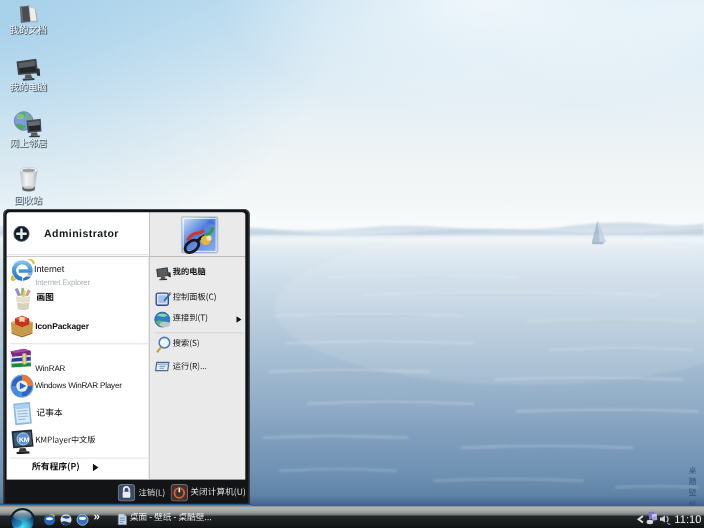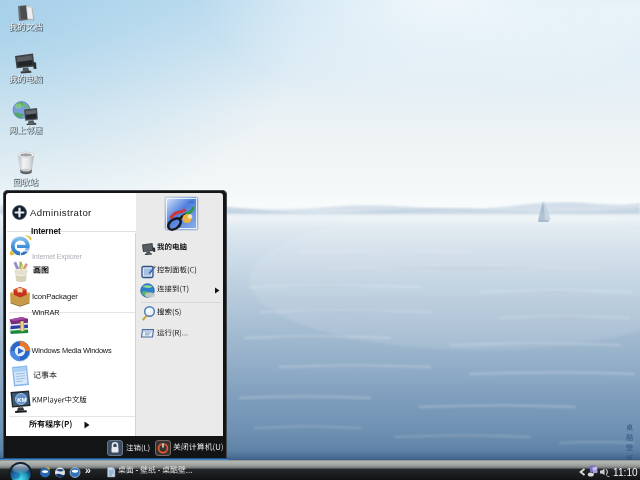--- a/index.html
+++ b/index.html
@@ -120,21 +120,21 @@
 <div class="abs" style="left:136px;top:193px;width:87px;height:40px;background:#eaeaea;border-radius:0 3px 0 0"></div>
 <div class="abs" style="left:6px;top:233px;width:130px;height:203px;background:#ffffff"></div>
 <div class="abs" style="left:136px;top:233px;width:87px;height:203px;background:#eaeaea"></div>
 <div class="abs" style="left:135px;top:233px;width:1px;height:203px;background:#d4d4d4"></div>
 <div class="abs" style="left:7px;top:231px;width:130px;height:1px;background:#dde2e6"></div>
 <svg class="abs" style="left:12px;top:205px" width="16" height="16">
  <circle cx="7.5" cy="7.5" r="6.9" fill="#141e2a"></circle>
  <circle cx="7.5" cy="7.5" r="6.9" fill="none" stroke="#39485a" stroke-width="0.8"></circle>
  <path d="M7.5 3.6 V11.4 M3.6 7.5 H11.4" stroke="#e8edf2" stroke-width="2.2" stroke-linecap="round"></path>
 </svg>
-<div class="abs" style="left:30px;top:207px;font-size:9.6px;font-weight:normal;color:#15181b;letter-spacing:0.4px">Administrator</div>
+<div class="abs" style="left:40px;top:207px;font-size:9.6px;font-weight:bold;color:#15181b;letter-spacing:0.4px">Administrator</div>
 <svg class="abs" style="left:164px;top:196px" width="35" height="35">
  <defs>
       <linearGradient id="upg" x1="0" y1="0" x2="1" y2="1">
   <stop offset="0" stop-color="#dce9fb"></stop>
         <stop offset="0.45" stop-color="#4f7fdc"></stop>
   <stop offset="1" stop-color="#8fb2ea"></stop>
       </linearGradient>
     </defs>
  <rect x="0.5" y="0.5" width="34" height="34" rx="2" fill="#b9c6d5"></rect>
  <rect x="1.5" y="1.5" width="32" height="32" rx="2" fill="url(#upg)"></rect>
@@ -155,21 +155,21 @@
   <stop offset="1" stop-color="#2a74c4"></stop>
       </linearGradient>
     </defs>
  <path d="M12.2 3.6 A9.4 9.4 0 1 0 12.2 22.4 L12.2 18.6 A5.6 5.6 0 1 1 17.7 11.7 L9 11.7 L9 14.9 L21.5 14.9 A9.4 9.4 0 0 0 12.2 3.6 Z" fill="url(#ieg)"></path>
  <path d="M13 22.3 Q17.5 21.9 20.2 18.4 L15.6 18.4 Q14.6 19.5 13 19.9 Z" fill="#2a74c4"></path>
  <path d="M21.5 14.9 L17.6 14.9 Q17.3 16.3 16.5 17.4 L20.9 17.4 Q21.4 16.2 21.5 14.9 Z" fill="#2f7ecc" opacity="0.6"></path>
  <path d="M23.6 5.2 Q21.6 1.6 16 2.8 Q21.4 3.2 22 7.6 Q23.8 7 23.6 5.2 Z" fill="#e2bc2e"></path>
  <path d="M2 21.8 Q0.9 18.6 4.4 16.4 Q3.6 20.2 6.8 21 Q4.6 23.2 2 21.8 Z" fill="#e2bc2e"></path>
  <path d="M4 7 Q7.5 3.4 12.4 3.5" fill="none" stroke="#cfe6f8" stroke-width="1.1" opacity="0.85"></path>
 </svg>
-<div class="abs" style="left:31px;top:226px;font-size:8.3px;font-weight:bold;color:#111;letter-spacing:-0.1px">Internet</div>
+<div class="abs" style="left:31px;top:239px;font-size:8.3px;font-weight:normal;color:#111;letter-spacing:-0.1px">Internet</div>
 <div class="abs" style="left:32px;top:252px;font-size:7.2px;color:#abb0b6;letter-spacing:-0.2px">Internet Explorer</div>
 <svg class="abs" style="left:10px;top:260px" width="22" height="23">
  <path d="M6.5 10 L3.5 3 L6 1.5 L9.5 9" fill="#9a8ec8"></path>
  <path d="M9 9.5 L9.5 1.5 L12 2 L12 10" fill="#8fbc6a"></path>
  <path d="M12 10 L15.5 3 L18 4.5 L14.5 11" fill="#d89a8a"></path>
  <path d="M4.5 9.5 Q11 7.8 17.5 9.5 L16 21 Q11 22.8 6 21 Z" fill="#f4f2ea"></path>
  <path d="M4.5 9.5 Q11 11.3 17.5 9.5 L17 14 Q11 15.8 5 14 Z" fill="#e4e0ce"></path>
  <path d="M5.5 15 Q11 16.8 16.5 15 L16 21 Q11 22.8 6.2 21 Z" fill="#d8d2b8"></path>
  <path d="M10 9.8 L11.8 4 L13.4 4.6 L12.2 10.2" fill="#e0d060"></path>
 </svg>
@@ -177,43 +177,43 @@
     <path d="M0.5 -6.3V-5.4H7.5V-6.3ZM2.1 -4.8V-1.1H5.9V-4.8ZM2.9 -2.6H3.6V-1.9H2.9ZM4.4 -2.6H5.1V-1.9H4.4ZM2.9 -4.0H3.6V-3.3H2.9ZM4.4 -4.0H5.1V-3.3H4.4ZM0.6 -4.2V0.3H6.4V0.7H7.4V-4.3H6.4V-0.6H1.6V-4.2Z M8.6 -6.5V0.7H9.5V0.4H14.5V0.7H15.4V-6.5ZM10.1 -1.1C11.2 -1.0 12.5 -0.7 13.3 -0.4H9.5V-2.8C9.6 -2.6 9.8 -2.3 9.8 -2.1C10.3 -2.2 10.7 -2.4 11.2 -2.6L10.9 -2.1C11.5 -2.0 12.4 -1.7 12.9 -1.5L13.2 -2.1C12.8 -2.3 12.0 -2.5 11.4 -2.6C11.6 -2.7 11.8 -2.8 12.0 -3.0C12.7 -2.6 13.4 -2.4 14.0 -2.2C14.1 -2.4 14.3 -2.7 14.5 -2.8V-0.4H13.4L13.8 -1.1C13.0 -1.3 11.7 -1.6 10.6 -1.7ZM11.2 -5.6C10.8 -5.0 10.2 -4.5 9.5 -4.1C9.7 -4.0 10.0 -3.7 10.2 -3.5C10.3 -3.6 10.5 -3.8 10.6 -3.9C10.8 -3.7 11.0 -3.6 11.2 -3.4C10.7 -3.2 10.1 -3.0 9.5 -2.9V-5.6ZM11.3 -5.6H14.5V-3.0C13.9 -3.1 13.4 -3.2 12.9 -3.4C13.4 -3.8 13.9 -4.2 14.2 -4.7L13.7 -5.1L13.5 -5.0H11.8C11.9 -5.1 12.0 -5.3 12.0 -5.4ZM12.0 -3.8C11.7 -4.0 11.5 -4.1 11.3 -4.3H12.8C12.6 -4.1 12.3 -4.0 12.0 -3.8Z" transform="translate(0,6.9)" fill="#111"></path>
   </svg>
 <svg class="abs" style="left:8px;top:285px" width="24" height="23">
  <path d="M2 8 L12 4.5 L22 8 L21.5 17 L12 20.5 L2.5 17 Z" fill="#c89a48"></path>
  <path d="M2 8 L12 4.5 L22 8 L12 11.5 Z" fill="#e2bc6a"></path>
  <path d="M5.5 4.5 L12 2 L18.5 4.5 L18.8 9.8 L12.2 12.5 L5.8 9.8 Z" fill="#c83020"></path>
  <path d="M5.5 4.5 L12 2 L18.5 4.5 L12.2 7 Z" fill="#e85a42"></path>
  <path d="M9.5 3 L14.5 3.4 L14.3 8 L12 7 L9.7 7.8 Z" fill="#f2dca2"></path>
  <path d="M2.5 17 L12 20.5 L21.5 17 L21.4 18.4 L12 21.8 L2.6 18.4 Z" fill="#9a7430"></path>
 </svg>
-<div class="abs" style="left:32px;top:291.8px;font-size:7.7px;font-weight:normal;color:#111;letter-spacing:-0.1px">IconPackager</div>
+<div class="abs" style="left:32px;top:291.8px;font-size:7.7px;font-weight:bold;color:#111;letter-spacing:-0.1px">IconPackager</div>
 <div class="abs" style="left:9px;top:312px;width:126px;height:1px;background:#e4e4e4"></div>
 <svg class="abs" style="left:8px;top:315px" width="22" height="21">
  <path d="M1.5 4.5 L14 2 L20 4 L20 8 L3 9.5 Z" fill="#7a2a7a"></path>
  <path d="M1.5 4.5 L14 2 L19.5 3.8 L6 6 Z" fill="#a84aa8"></path>
  <path d="M2 9.5 L19.8 7.8 L20 13 L2.2 14.2 Z" fill="#2a3aa8"></path>
  <path d="M2 9.5 L19.8 7.8 L20 9.4 L2.1 11 Z" fill="#e8e8f0"></path>
  <path d="M2.2 14.2 L20 13 L20.2 18 L2.4 19 Z" fill="#1a8a3a"></path>
  <path d="M2.2 14.2 L20 13 L20.1 14.6 L2.3 15.7 Z" fill="#e8f0e8"></path>
  <path d="M1.5 4.5 L3 9.5 L2.2 14.2 L2.4 19 L1 18 L0.8 5.5 Z" fill="#f0f0f4"></path>
  <path d="M12 6.5 L16 6.2 L16.4 16 L12.4 16.3 Z" fill="#c8a45a"></path>
  <path d="M13 6.4 L15 6.3 L15.4 16.1 L13.4 16.2 Z" fill="#e8d49a"></path>
 </svg>
-<div class="abs" style="left:32px;top:308px;font-size:7.3px;color:#111;letter-spacing:-0.1px">WinRAR</div>
+<div class="abs" style="left:32px;top:330px;font-size:7.3px;color:#111;letter-spacing:-0.1px">WinRAR</div>
 <svg class="abs" style="left:9px;top:340px" width="22" height="22">
  <circle cx="11" cy="11" r="10" fill="#2a66c8"></circle>
  <circle cx="11" cy="11" r="10" fill="none" stroke="#7aa8e8" stroke-width="1"></circle>
  <path d="M11 1 A10 10 0 0 1 21 11 L16 11 A5 5 0 0 0 11 6 Z" fill="#e87a2a"></path>
  <path d="M1 11 A10 10 0 0 0 11 21 L11 16 A5 5 0 0 1 6 11 Z" fill="#4a8ae0"></path>
  <circle cx="11" cy="11" r="5.2" fill="#e8eef8"></circle>
  <path d="M9 7.8 L15 11 L9 14.2 Z" fill="#2a66c8"></path>
 </svg>
-<div class="abs" style="left:31.5px;top:345.8px;font-size:7.4px;color:#111;letter-spacing:-0.2px">Windows Media Windows</div>
+<div class="abs" style="left:31.5px;top:345.8px;font-size:7.4px;color:#111;letter-spacing:-0.2px">Windows WinRAR Player</div>
 <svg class="abs" style="left:10px;top:365px" width="21" height="23">
  <path d="M2 2 L17 0.5 L19 20 L4 21.5 Z" fill="#8ab8e8"></path>
  <path d="M3.5 3.5 L15.8 2.2 L17.4 18.6 L5.4 19.8 Z" fill="#d8eafc"></path>
  <path d="M3.5 3.5 L15.8 2.2 L16.2 6 L4 7.2 Z" fill="#aacff2"></path>
  <path d="M5.5 9 L15 8.2 M5.8 11.5 L15.3 10.7 M6.1 14 L15.6 13.2 M6.4 16.5 L13 16" stroke="#7aa8d8" stroke-width="0.7"></path>
 </svg>
 <svg style="position:absolute;left:33px;top:370.5px;overflow:visible" width="26" height="11">
     <path d="M1.0 -6.2C1.4 -5.8 2.0 -5.2 2.2 -4.9L2.7 -5.3C2.4 -5.6 1.8 -6.2 1.4 -6.5ZM1.6 0.5V0.5C1.7 0.3 1.9 0.2 3.3 -0.8C3.2 -0.9 3.1 -1.1 3.1 -1.3L2.2 -0.7V-4.2H0.4V-3.6H1.6V-0.7C1.6 -0.4 1.4 -0.1 1.3 0.0C1.4 0.1 1.5 0.4 1.6 0.5ZM3.4 -6.2V-5.6H6.5V-3.5H3.5V-0.5C3.5 0.3 3.8 0.5 4.7 0.5C4.9 0.5 6.3 0.5 6.5 0.5C7.4 0.5 7.6 0.2 7.7 -1.1C7.5 -1.2 7.3 -1.3 7.1 -1.4C7.1 -0.3 7.0 -0.1 6.5 -0.1C6.2 -0.1 5.0 -0.1 4.7 -0.1C4.2 -0.1 4.1 -0.1 4.1 -0.4V-3.0H6.5V-2.5H7.1V-6.2Z M9.1 -1.0V-0.6H11.7V-0.0C11.7 0.1 11.6 0.2 11.5 0.2C11.3 0.2 10.8 0.2 10.4 0.2C10.4 0.3 10.6 0.5 10.6 0.7C11.3 0.7 11.7 0.7 11.9 0.6C12.2 0.5 12.3 0.3 12.3 -0.0V-0.6H14.2V-0.2H14.8V-1.6H15.6V-2.1H14.8V-3.1H12.3V-3.7H14.7V-5.1H12.3V-5.6H15.5V-6.1H12.3V-6.7H11.7V-6.1H8.5V-5.6H11.7V-5.1H9.4V-3.7H11.7V-3.1H9.1V-2.7H11.7V-2.1H8.4V-1.6H11.7V-1.0ZM10.0 -4.7H11.7V-4.1H10.0ZM12.3 -4.7H14.1V-4.1H12.3ZM12.3 -2.7H14.2V-2.1H12.3ZM12.3 -1.6H14.2V-1.0H12.3Z M19.7 -6.7V-5.0H16.5V-4.4H18.9C18.4 -3.1 17.4 -1.8 16.3 -1.1C16.4 -1.0 16.6 -0.8 16.7 -0.6C17.9 -1.4 18.9 -2.9 19.6 -4.4H19.7V-1.5H17.8V-0.9H19.7V0.6H20.3V-0.9H22.2V-1.5H20.3V-4.4H20.4C21.0 -2.9 22.1 -1.4 23.2 -0.6C23.4 -0.8 23.6 -1.0 23.7 -1.2C22.6 -1.8 21.6 -3.1 21.0 -4.4H23.5V-5.0H20.3V-6.7Z" transform="translate(0,6.9)" fill="#111"></path>
   </svg>
 <svg class="abs" style="left:9px;top:390px" width="23" height="23">

